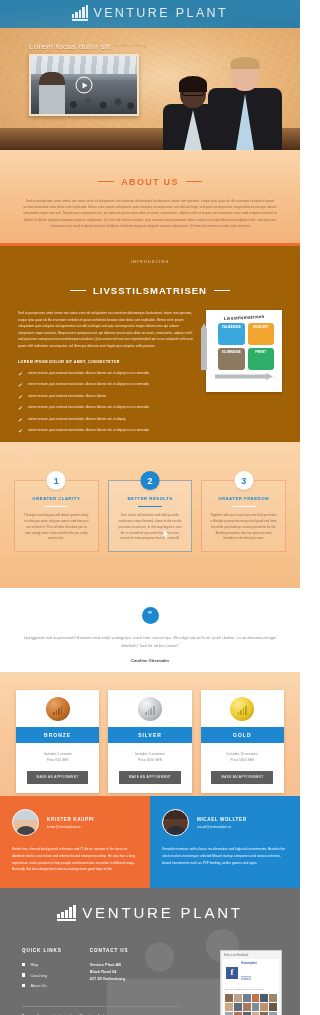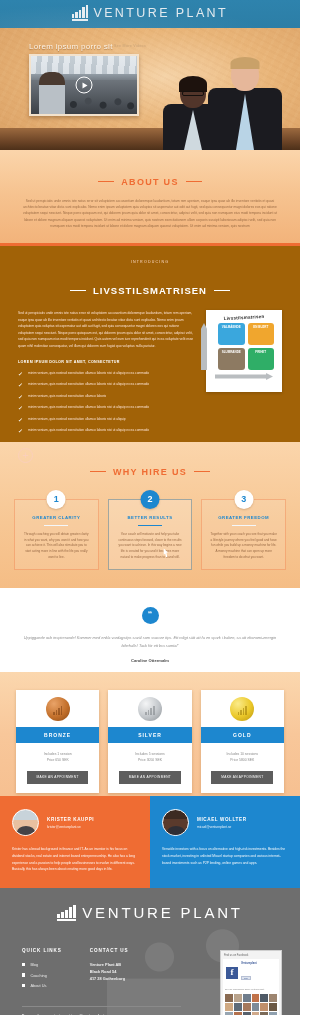--- a/index.html
+++ b/index.html
@@ -241,21 +241,21 @@
         <i></i>
         <i></i>
     </span>
     <span class="logo-text">VENTURE PLANT</span>
   </div>
 </div>
 
 <div class="hero">
   <div class="texture"></div>
   <div class="floor"></div>
-  <div class="hero-title">Lorem ipsum porro sit</div>
+  <div class="hero-title">Lorem focus dolor sit</div>
   <div class="hero-link">See More Videos</div>
 
   <div class="video">
     <div class="room"></div>
     <div class="ceil"></div>
     <div class="crowd"></div>
     <div class="speaker"></div>
     <div class="play"></div>
   </div>
 
@@ -340,23 +340,20 @@
         <div class="cell c4">
             <b>FRIHET</b>
           </div>
       </div>
       <div class="arrow-b"></div>
     </div>
   </div>
 </div>
 
 <div class="why">
-  <div class="sec-head">
-    <span class="sec-title">WHY HIRE US</span>
-  </div>
   <div class="cards">
     <div class="card">
       <div class="badge">1</div>
       <h4>GREATER CLARITY</h4>
       <div class="rule"></div>
       <p>Through coaching you will obtain greater clarity in what you want, why you want it and how you can achieve it. This will also stimulate you to start acting more in line with the life you really want to live.</p>
     </div>
     <div class="card active">
       <div class="badge">2</div>
       <h4>BETTER RESULTS</h4>

